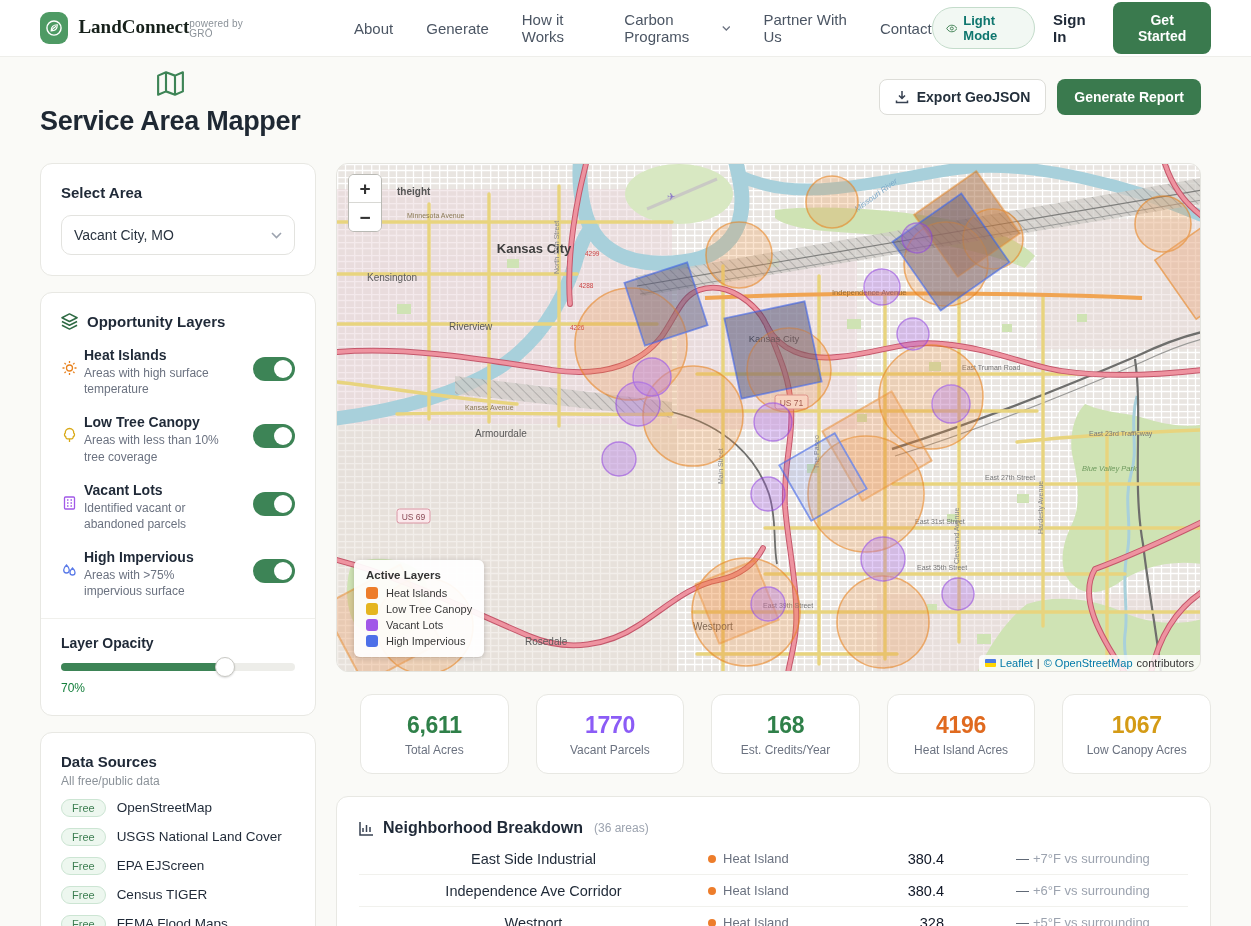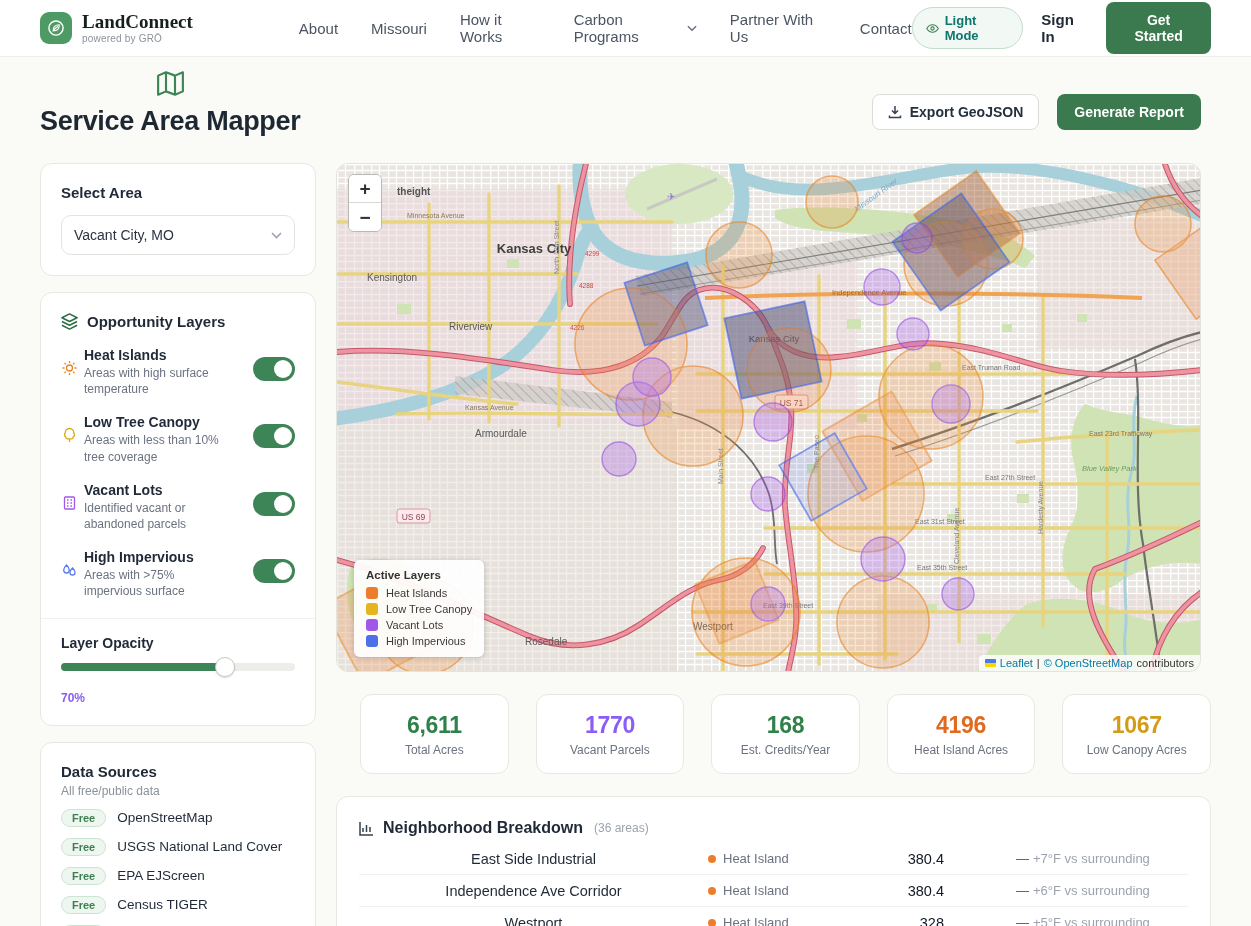--- a/index.html
+++ b/index.html
@@ -7,37 +7,37 @@
   body {
     font-family:"Liberation Sans", sans-serif;
     background:#FAFAF7; color:#1F2937; position:relative;
   }
   
   .topbar{height:57px;background:#FFFFFF;border-bottom:1px solid #EEEEEA;
     display:flex;align-items:center;padding:0 40px;}
   .logo{display:flex;align-items:center;gap:10px;}
   .logo-badge{width:32px;height:32px;border-radius:9px;background:#4E9A64;
     display:flex;align-items:center;justify-content:center;}
-  .logo-titles{display:flex;flex-direction:column;line-height:1.05;}
+  .logo-titles{display:flex;flex-direction:row;line-height:1.05;}
   .logo-name{font-family:"Liberation Serif", serif;font-weight:700;font-size:19px;color:#17211B;}
   .logo-sub{font-size:10px;color:#8B9299;letter-spacing:.2px;margin-top:2px;}
   .nav{display:flex;align-items:center;gap:33px;margin-left:106px;}
   .nav-item{font-size:15px;color:#4B5563;cursor:pointer;display:flex;align-items:center;gap:5px;}
   .topbar-right{margin-left:auto;display:flex;align-items:center;gap:18px;}
   .mode-pill{display:flex;align-items:center;gap:6px;font-size:13px;font-weight:600;color:#0f766e;
     background:#F2F8F3;border:1px solid #C4DCCB;border-radius:999px;padding:5px 13px;cursor:pointer;}
   .signin{font-size:15px;font-weight:700;color:#1F2937;cursor:pointer;}
   .btn-green{background:#3A7A4E;color:#fff;border:none;border-radius:8px;
     font-size:14px;font-weight:700;padding:10px 17px;cursor:pointer;font-family:inherit;text-align:center;}
   
   .page-head{display:flex;align-items:flex-start;padding:14px 50px 0 40px;}
   .ph-title-row{display:flex;align-items:center;gap:10px;flex-direction:column;}
   .ph-title{font-size:27px;font-weight:800;color:#1E2833;letter-spacing:-.3px;}
   .ph-sub{font-size:15px;color:#6B7280;margin-top:7px;}
-  .ph-actions{margin-left:auto;display:flex;gap:18px;margin-top:23px;}
+  .ph-actions{margin-left:auto;display:flex;gap:11px;margin-top:8px;}
   .btn-outline{display:flex;align-items:center;gap:8px;background:#fff;border:1px solid #DDDDD8;
     border-radius:8px;font-size:14px;font-weight:600;color:#24303C;padding:9px 15px;cursor:pointer;font-family:inherit;}
   
   .content{display:flex;gap:20px;padding:26px 40px 0 40px;align-items:flex-start;}
   .sidebar{width:276px;flex:none;display:flex;flex-direction:column;gap:16px;}
   .card{background:#fff;border:1px solid #E8E8E3;border-radius:12px;padding:20px;}
   .card h3{font-size:15px;font-weight:700;color:#1F2937;}
   
   .select-box{margin-top:14px;height:40px;border:1px solid #E3E3DF;border-radius:10px;
     display:flex;align-items:center;padding:0 12px;font-size:14px;color:#2A3440;cursor:pointer;background:#fff;}
@@ -51,25 +51,25 @@
   .layer-desc{font-size:12px;color:#6B7280;line-height:1.35;margin-top:2px;max-width:150px;}
   .toggle{width:42px;height:24px;border-radius:999px;background:#3D8456;flex:none;position:relative;
     margin-top:10px;cursor:pointer;}
   .toggle .knob{position:absolute;right:3px;top:3px;width:18px;height:18px;border-radius:50%;background:#fff;}
   .divider{height:1px;background:#F0F0EC;margin:18px -20px 0 -20px;}
   .opacity-label{font-size:14px;font-weight:600;margin-top:16px;color:#1F2937;}
   .slider{position:relative;height:8px;border-radius:99px;background:#EDEDE9;margin-top:12px;}
   .slider-fill{position:absolute;left:0;top:0;bottom:0;border-radius:99px;background:#3D8456;}
   .slider-knob{position:absolute;top:50%;left:70%;transform:translate(-50%,-50%);width:20px;height:20px;
     border-radius:50%;background:#fff;border:1.5px solid #C9C9C4;box-shadow:0 1px 2px rgba(0,0,0,.15);cursor:pointer;}
-  .opacity-val{font-size:12px;color:#8b5cf6;margin-top:20px;font-weight:bold;}
+  .opacity-val{font-size:12px;color:#15803d;margin-top:10px;}
   
   .ds-sub{font-size:12px;color:#8B9299;margin-top:4px;}
   .ds-row{display:flex;align-items:center;gap:11px;margin-top:11px;}
-  .free-badge{font-size:11px;font-weight:700;color:#3D7F52;background:#EDF7EF;border:1px solid #CCE5D3;
+  .free-badge{font-size:11px;font-weight:400;color:#3D7F52;background:#EDF7EF;border:1px solid #CCE5D3;
     border-radius:999px;padding:2px 10px;}
   .ds-name{font-size:13.5px;color:#1F2937;}
   
   .main{flex:1;display:flex;flex-direction:column;gap:22px;}
   .map-wrap{position:relative;width:865px;height:509px;border-radius:12px;overflow:hidden;
     border:1px solid #E4E4DF;background:#EFEAE4;}
   .zoomctl{position:absolute;top:10px;left:11px;width:34px;background:#fff;border:1.5px solid #B9B9B4;
     border-radius:6px;overflow:hidden;z-index:5;}
   .zoomctl button{display:block;width:100%;height:28px;background:#fff;border:none;font-size:19px;
     font-weight:700;color:#333;cursor:pointer;font-family:inherit;line-height:1;}
@@ -116,21 +116,21 @@
         <path d="M8.5 15.5 C8.5 10.5 11.5 8 16 8 C16 13 13 15.5 8.5 15.5 Z M8.5 15.5 C10 13.5 12 11.5 14.5 10" stroke-width="1.3"></path>
       </svg>
     </div>
     <div class="logo-titles">
       <span class="logo-name">LandConnect</span>
       <span class="logo-sub">powered by GRŌ</span>
     </div>
   </div>
   <div class="nav">
     <span class="nav-item">About</span>
-    <span class="nav-item">Missouri</span>
+    <span class="nav-item">Generate</span>
     <span class="nav-item">How it Works</span>
     <span class="nav-item">
       <span>Carbon Programs</span>
       <svg width="11" height="7" viewBox="0 0 11 7" fill="none" stroke="#6B7280" stroke-width="1.6">
           <path d="M1 1 L5.5 5.5 L10 1"></path>
         </svg>
     </span>
     <span class="nav-item">Partner With Us</span>
     <span class="nav-item">Contact</span>
   </div>

